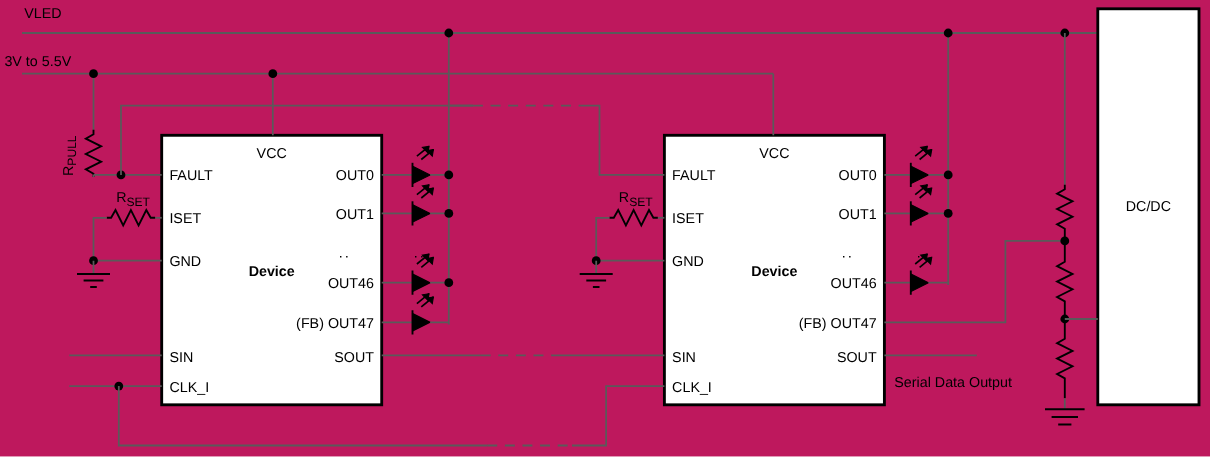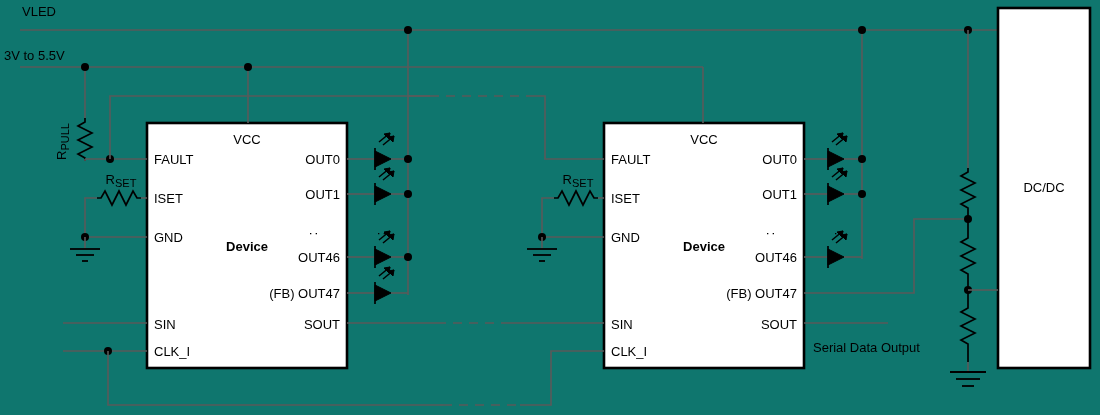--- a/index.html
+++ b/index.html
@@ -1,18 +1,18 @@
 <!DOCTYPE html>
 <html><head>
 <meta charset="utf-8">
 <style>
   html,body{margin:0;padding:0;background:#ffffff;}
   body{width:1100px;height:415px;overflow:hidden;
        font-family:"Liberation Sans","DejaVu Sans",sans-serif;}
-  #stage{position:relative;width:1100px;height:415px;background:#0f766e;}
+  #stage{position:relative;width:1100px;height:415px;background:#be185d;}
   svg{display:block;}
   text{font-family:"Liberation Sans","DejaVu Sans",sans-serif;fill:#000;}
   .lbl{font-size:13px;}
   .lbl-sm{font-size:11px;}
   .bold{font-weight:bold;}
   .wire{stroke:#5a5a5a;stroke-width:1.6;fill:none;}
   .wire-d{stroke:#5a5a5a;stroke-width:1.6;fill:none;stroke-dasharray:9 7;}
   .box{fill:#ffffff;stroke:#000000;stroke-width:2.6;}
   .dot{fill:#000;}
   .comp{stroke:#000;stroke-width:1.7;fill:none;}

